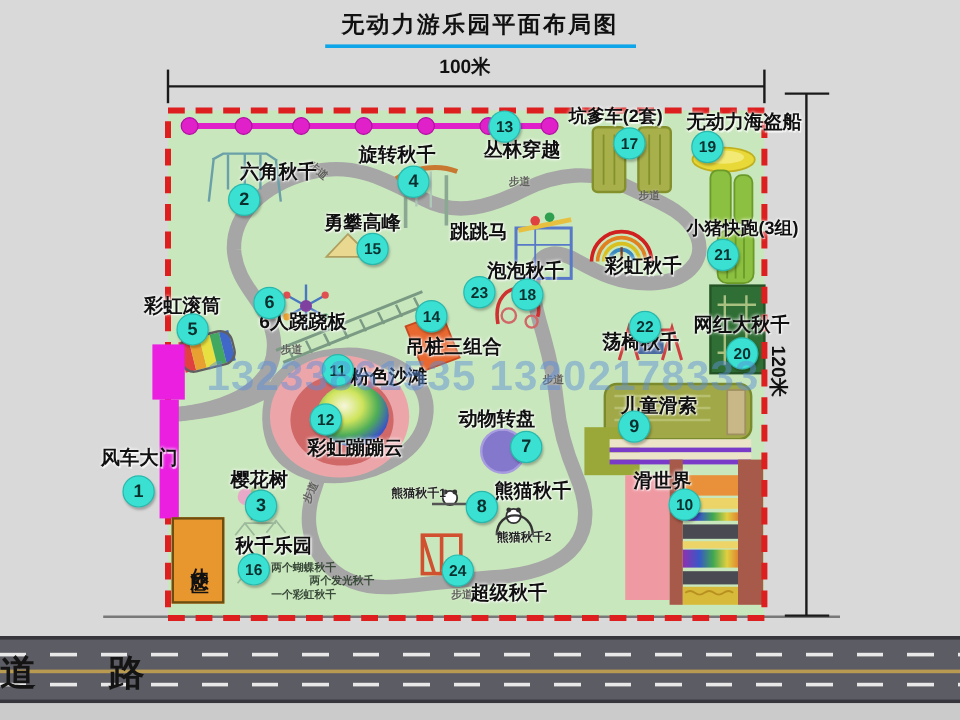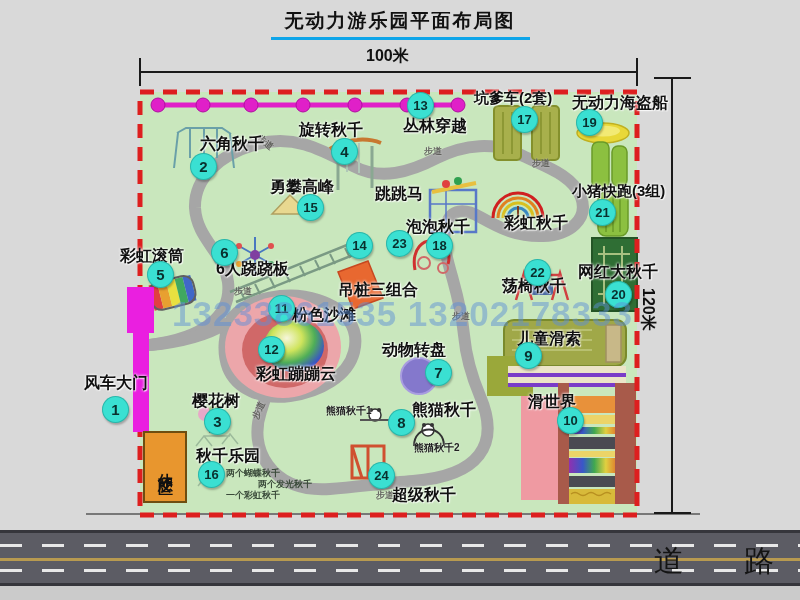--- a/index.html
+++ b/index.html
@@ -28,22 +28,22 @@
   .rest span { writing-mode:vertical-rl; font-size:15px; font-weight:bold; color:#111; letter-spacing:4px; }
   .wm { position:absolute; z-index:40; color:#5b8fd8; opacity:.48; font-weight:bold; pointer-events:none; white-space:nowrap; }
   .wm.company { left:262px; top:256px; font-size:36px; letter-spacing:5px; }
   .wm.phones  { left:172px; top:294px; font-size:35px; letter-spacing:1px; }
   .road { position:absolute; left:0; top:530px; width:800px; height:56px; background:#5c5c64;
           border-top:3px solid #36363c; border-bottom:3px solid #36363c; z-index:30; }
   .road .dash { position:absolute; left:0; width:800px; height:3px;
                 background:repeating-linear-gradient(90deg,#e8e8e8 0 22px, rgba(0,0,0,0) 22px 42px); }
   .road .dash.d1 { top:11px; } .road .dash.d2 { bottom:11px; }
   .road .center { position:absolute; left:0; top:25px; width:800px; height:3px; background:#b89a50; }
-  .road .road-text { position:absolute; left:0; right:0; top:8px; text-align:right; font-size:30px;
-                     font-weight:normal; color:#141414; letter-spacing:26px; }
+  .road .road-text { position:absolute; left:0; right:0; top:8px; text-align:left; font-size:30px;
+                     font-weight:bold; color:#141414; letter-spacing:26px; }
   .below-road { position:absolute; left:0; top:586px; width:800px; height:14px; background:#cbcbcb; z-index:30; }
   svg { position:absolute; left:0; top:0; z-index:10; }
 </style>
 </head>
 <body>
 
 <div id="stage">
 
   <div class="abs title">
     <span>无动力游乐园平面布局图</span>
@@ -290,21 +290,21 @@
   <div class="badge" style="left:331px; top:138px;">4</div>
   <div class="badge" style="left:147px; top:261px;">5</div>
   <div class="badge" style="left:211px; top:239px;">6</div>
   <div class="badge" style="left:425px; top:359px;">7</div>
   <div class="badge" style="left:388px; top:409px;">8</div>
   <div class="badge" style="left:515px; top:342px;">9</div>
   <div class="badge two" style="left:557px; top:407px;">10</div>
   <div class="badge two" style="left:268px; top:295px;">11</div>
   <div class="badge two" style="left:258px; top:336px;">12</div>
   <div class="badge two" style="left:407px; top:92px;">13</div>
-  <div class="badge two" style="left:346px; top:232px;">14</div>
+  <div class="badge two" style="left:346px; top:250px;">14</div>
   <div class="badge two" style="left:297px; top:194px;">15</div>
   <div class="badge two" style="left:198px; top:461px;">16</div>
   <div class="badge two" style="left:511px; top:106px;">17</div>
   <div class="badge two" style="left:426px; top:191px;margin-top:41px;">18</div>
   <div class="badge two" style="left:576px; top:109px;">19</div>
   <div class="badge two" style="left:605px; top:281px;">20</div>
   <div class="badge two" style="left:589px; top:199px;">21</div>
   <div class="badge two" style="left:524px; top:259px;">22</div>
   <div class="badge two" style="left:386px; top:230px;">23</div>
   <div class="badge two" style="left:368px; top:462px;">24</div>

